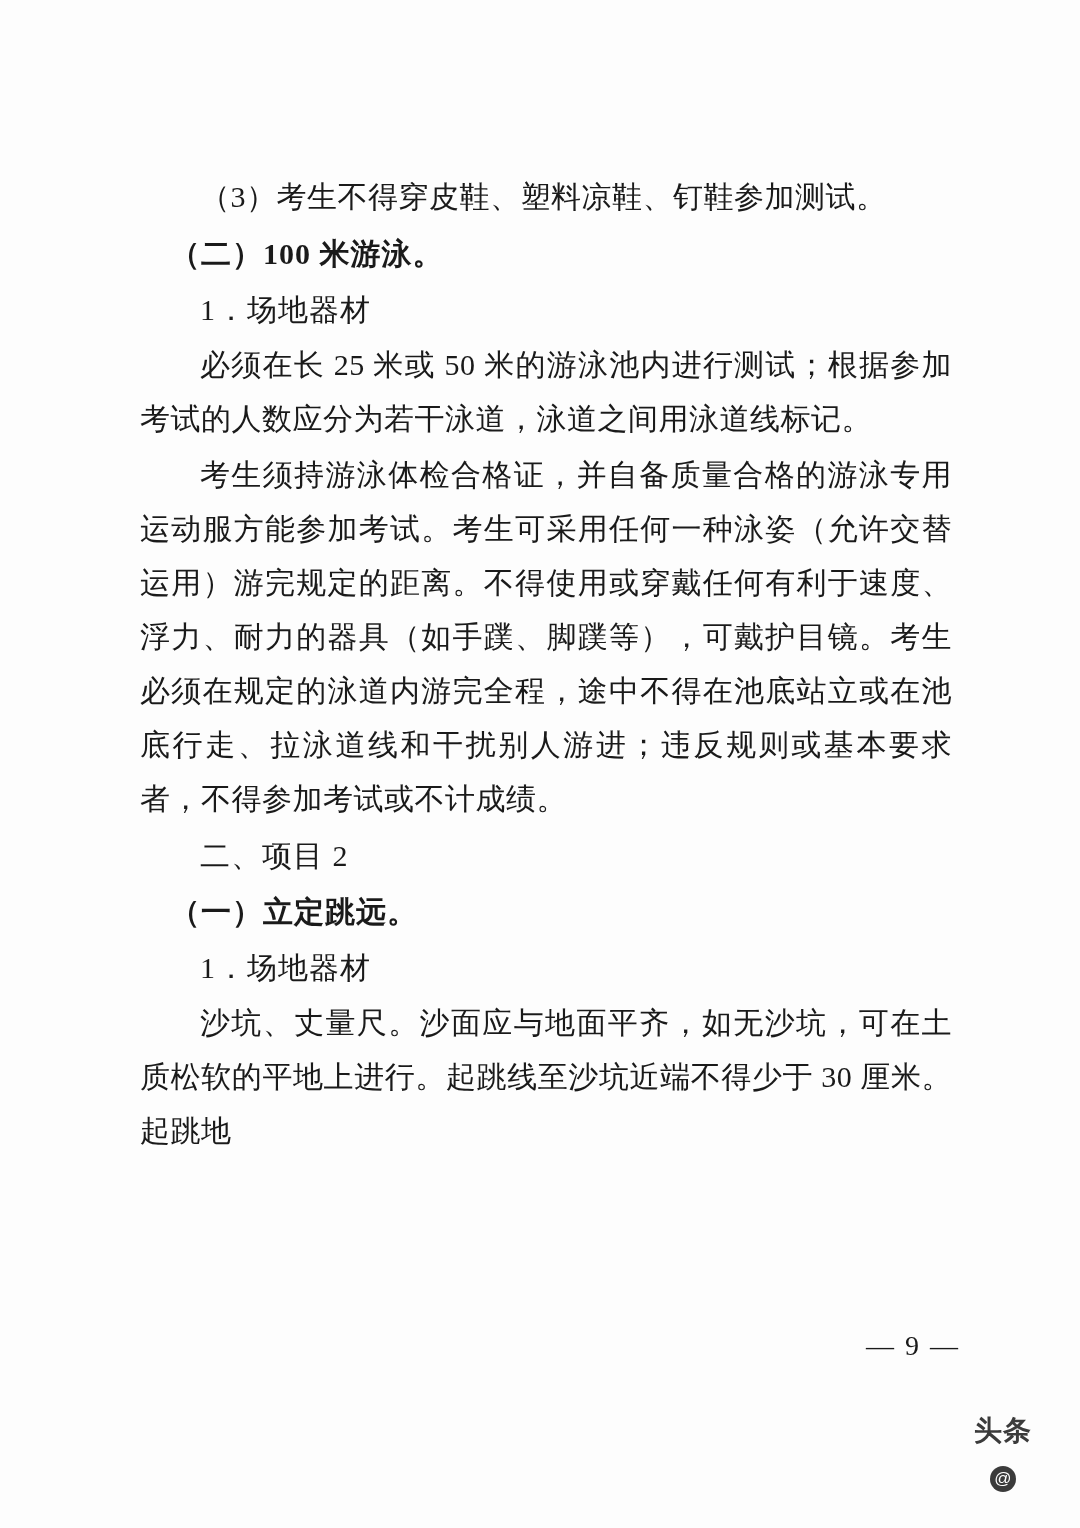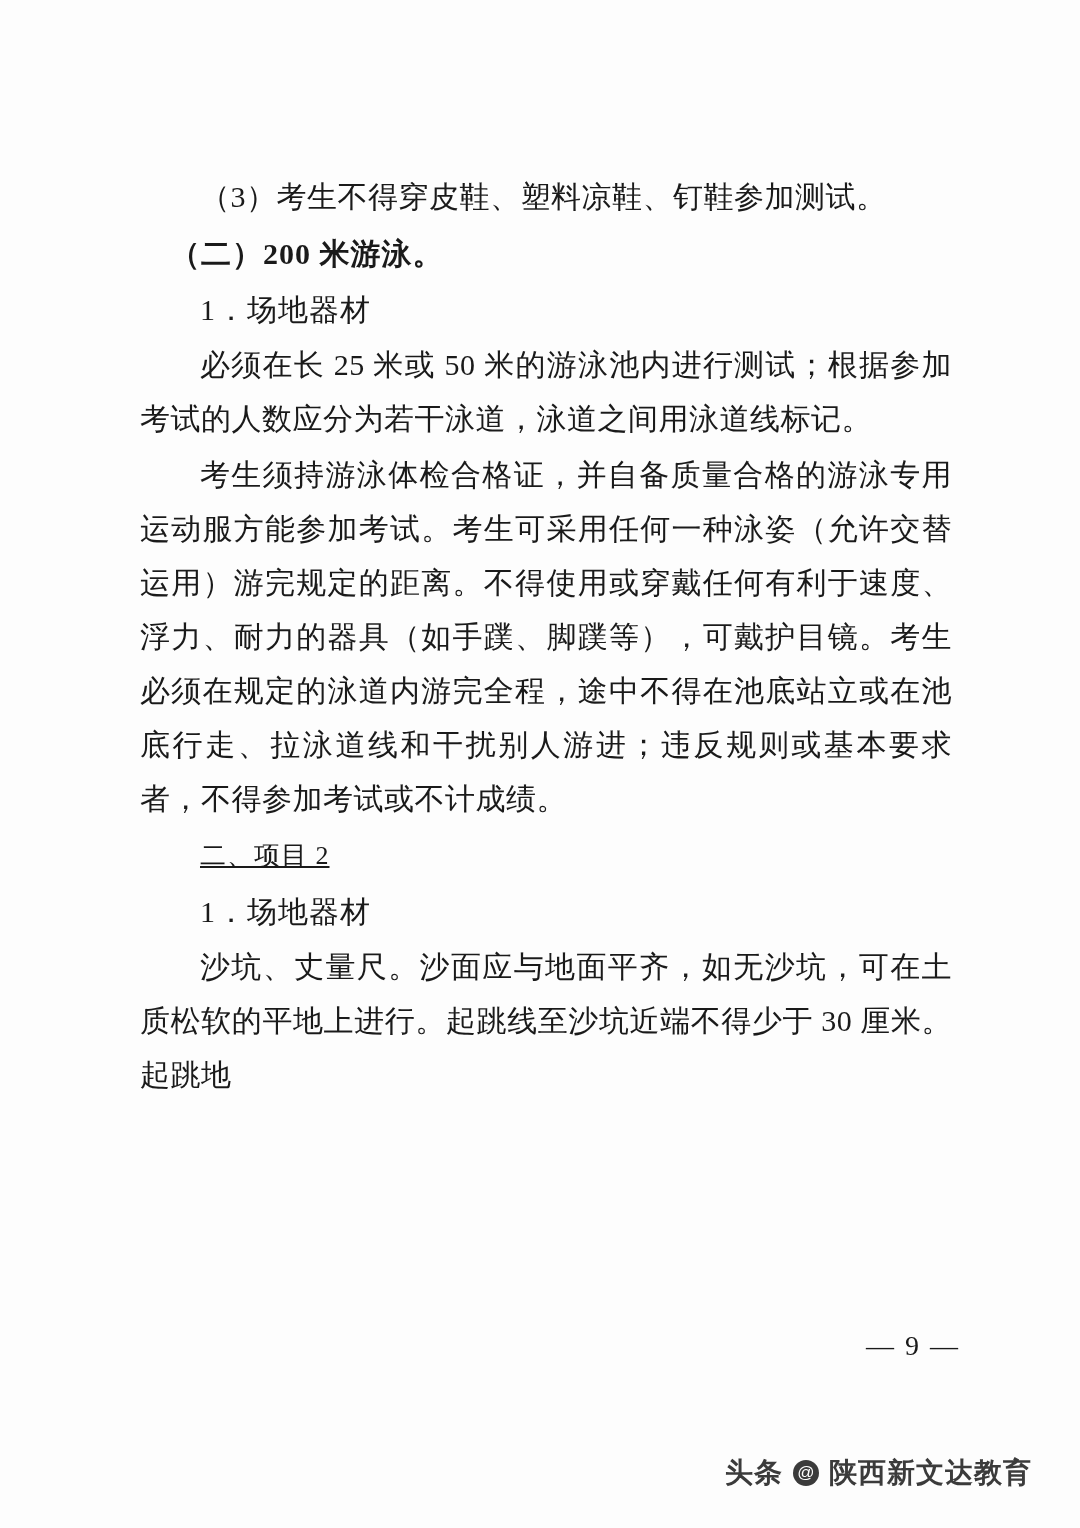--- a/index.html
+++ b/index.html
@@ -50,46 +50,46 @@
   }
   .heading-num {
     font-size: 30px;
     line-height: 56px;
     font-weight: normal;
     text-indent: 60px;
     margin: 0;
     letter-spacing: 1px;
   }
   .section-title {
-    font-size: 26px;
+    font-size: 30px;
     line-height: 56px;
     text-indent: 60px;
     margin: 0;
     letter-spacing: 1px;
-    text-decoration: underline;
   }
   .page-number {
     position: absolute;
     left: 0;
     top: 1330px;
     width: 960px;
     text-align: right;
     font-size: 28px;
     color: #1a1a1a;
     letter-spacing: 2px;
   }
   .watermark {
     position: absolute;
     right: 48px;
     bottom: 36px;
     display: flex;
     align-items: center;
-    gap: 10px;
+    gap: 16px;
     color: #2b2b2b;
     opacity: 0.92;
+    flex-direction: column;
   }
   .watermark .wm-logo {
     font-size: 28px;
     font-weight: bold;
     letter-spacing: 1px;
     font-family: "Liberation Sans", sans-serif;
   }
   .watermark .wm-circle {
     display: inline-block;
     width: 26px;
@@ -111,37 +111,37 @@
 </style>
 </head>
 <body>
 
 <div class="page">
 
   <div class="content">
 
     <p class="para indent">（3）考生不得穿皮鞋、塑料凉鞋、钉鞋参加测试。</p>
 
-    <p class="heading">（二）200 米游泳。</p>
+    <p class="heading">（二）100 米游泳。</p>
 
     <p class="heading-num">1．场地器材</p>
     <p class="para indent">必须在长 25 米或 50 米的游泳池内进行测试；根据参加考试的人数应分为若干泳道，泳道之间用泳道线标记。</p>
 
 
     <p class="para indent">考生须持游泳体检合格证，并自备质量合格的游泳专用运动服方能参加考试。考生可采用任何一种泳姿（允许交替运用）游完规定的距离。不得使用或穿戴任何有利于速度、浮力、耐力的器具（如手蹼、脚蹼等），可戴护目镜。考生必须在规定的泳道内游完全程，途中不得在池底站立或在池底行走、拉泳道线和干扰别人游进；违反规则或基本要求者，不得参加考试或不计成绩。</p>
 
     <p class="section-title">二、项目 2</p>
 
+    <p class="heading">（一）立定跳远。</p>
 
     <p class="heading-num">1．场地器材</p>
     <p class="para indent">沙坑、丈量尺。沙面应与地面平齐，如无沙坑，可在土质松软的平地上进行。起跳线至沙坑近端不得少于 30 厘米。起跳地</p>
 
   </div>
 
   <div class="page-number">— 9 —</div>
 
   <div class="watermark">
     <span class="wm-logo">头条</span>
     <span class="wm-circle">@</span>
-    <span class="wm-text">陕西新文达教育</span>
   </div>
 
 </div>
 
 </body></html>

